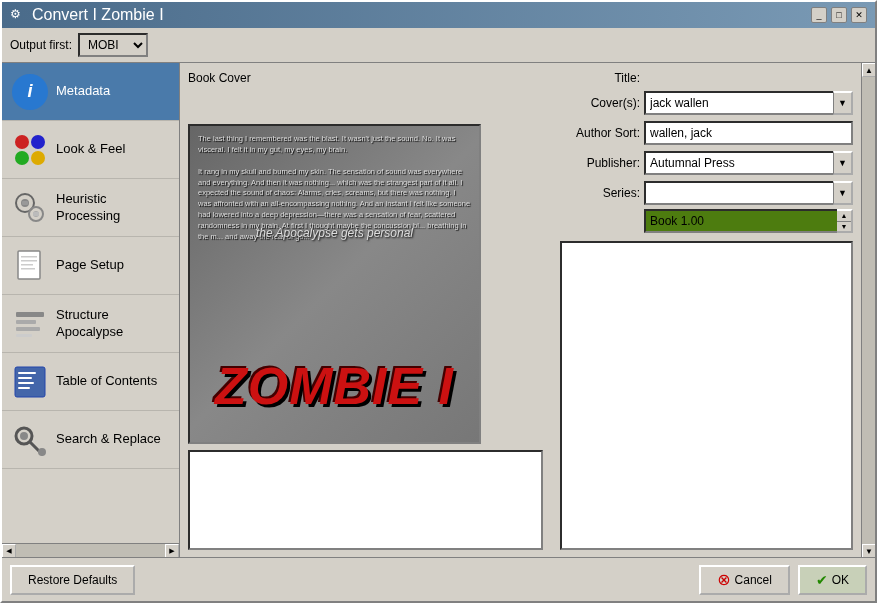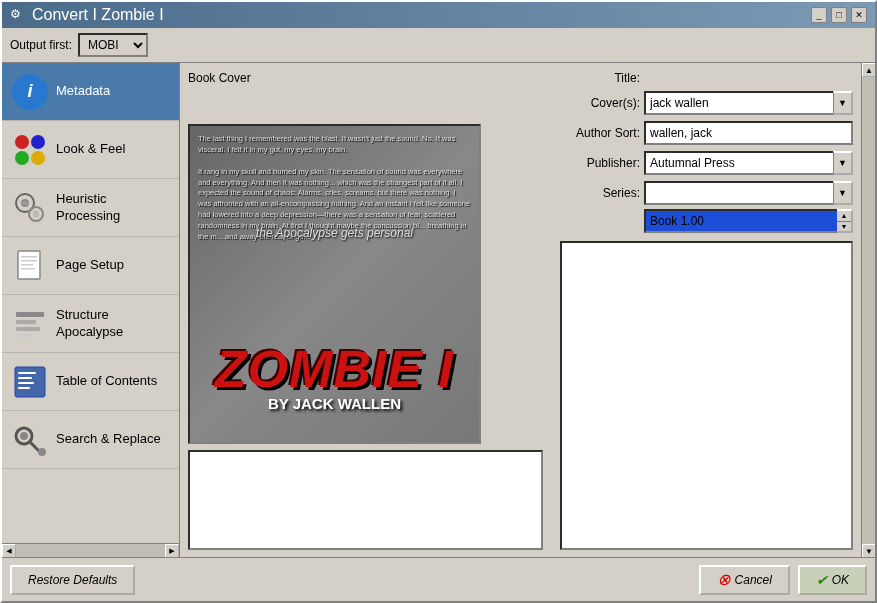--- a/index.html
+++ b/index.html
@@ -280,21 +280,21 @@
     }
     .book-num-combo {
       flex: 1;
       height: 24px;
       display: flex;
     }
     .book-num-combo input {
       flex: 1;
       border: 2px inset #808080;
       border-right: none;
-      background: #1d4ed8;
+      background: #4d7c0f;
       padding: 2px 4px;
       font-size: 12px;
     }
     .spin-btns {
       display: flex;
       flex-direction: column;
       width: 16px;
       border: 2px outset #ffffff;
       border-left: none;
     }
@@ -333,21 +333,20 @@
     .btn {
       height: 30px;
       padding: 0 16px;
       background: #d4d0c8;
       border: 2px outset #ffffff;
       font-size: 12px;
       cursor: pointer;
       display: flex;
       align-items: center;
       gap: 4px;
-      font-style: italic;
     }
     .btn-cancel {
       display: flex;
       align-items: center;
       gap: 4px;
     }
     .btn-cancel-icon {
       color: #cc0000;
       font-size: 16px;
     }
@@ -568,21 +567,20 @@
                 <div style="font-size:7.5px;color:#ddd;line-height:1.45;text-shadow:1px 1px 1px #000;">
                   The last thing I remembered was the blast. It wasn't just the sound. No. It was visceral. I felt it in my gut, my eyes, my brain.<br><br>
                   It rang in my skull and burned my skin. The sensation of sound was everywhere and everything. And then it was nothing... which was the strangest part of it all. I expected the sound of chaos: Alarms, cries, screams, but there was nothing. I was affronted with an all-encompassing nothing. And an instant I felt like someone had lowered into a deep depression—there was a sensation of fear, scattered randomness in my brain. At first I thought maybe the concussion bl... breathing in the m... and away the fear of go...
                 </div>
               </div>
               <div style="position:absolute;top:100px;left:10px;right:10px;z-index:3;text-align:center;">
                 <div style="font-size:12px;font-style:italic;color:#ddd;text-shadow:1px 1px 2px #000;">the Apocalypse gets personal</div>
               </div>
               <div style="position:absolute;bottom:30px;left:0;right:0;text-align:center;z-index:3;">
                 <div style="font-size:52px;font-weight:900;color:#cc1111;text-shadow:3px 3px 0 #000,-2px -2px 0 #440000;letter-spacing:1px;line-height:1;font-style:italic;">ZOMBIE I</div>
-                <div style="font-size:15px;font-weight:bold;color:#ffffff;text-shadow:2px 2px 3px #000;">BY JACK WALLEN</div>
               </div>
             </div>
             <div class="book-cover-bottom"></div>
           </div>
 
           <div class="metadata-section">
 
             <div class="field-row">
               <label class="field-label">Title:</label>
             </div>

